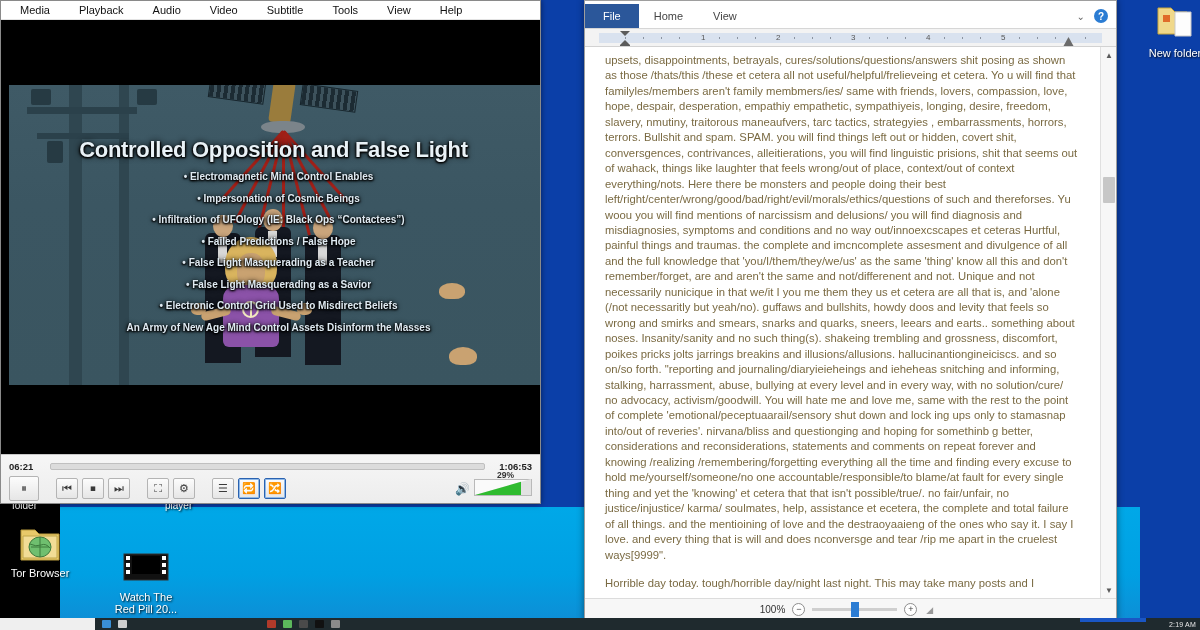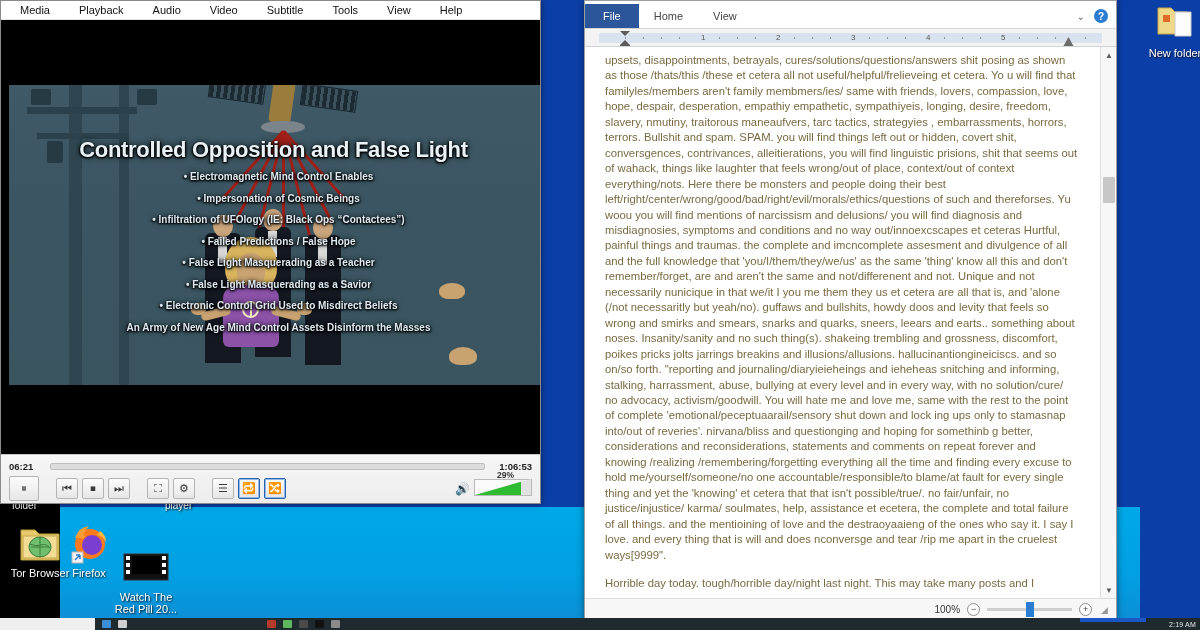--- a/index.html
+++ b/index.html
@@ -260,21 +260,21 @@
     font-size:8px; color:#5a5a5a; background:#f7f7f7;
   }
   .sc-arrow.up { top:0; }
   .sc-arrow.dn { bottom:0; }
   #sc-thumb {
     position:absolute; left:2px; top:130px; width:12px; height:26px;
     background:#c7c7c7; border-radius:1px;
   }
   #word-status {
     height:22px; background:#f7f7f7; border-top:1px solid #dcdcdc;
-    display:flex; align-items:center; justify-content:flex-end;
+    display:flex; align-items:center; justify-content:center;
     padding-right:8px; gap:7px;
   }
   #zoom-pct { font-size:10px; color:#333; }
   .zbtn {
     width:13px; height:13px; border-radius:50%;
     border:1px solid #8d8d8d; color:#444;
     font-size:9px; line-height:11px; text-align:center; cursor:pointer;
     background:#fff;
   }
   #zoom-slider {
@@ -318,33 +318,20 @@
         <path d="M4 8 h14 l4 4 h20 v26 h-38 z" fill="#e8c96a" stroke="#b89a3c"></path>
         <path d="M6 14 h34 v22 h-34 z" fill="#f2dc96" stroke="#c0a64a"></path>
         <ellipse cx="23" cy="25" rx="11" ry="10" fill="#6fbf6f" stroke="#3d7a3d"></ellipse>
         <path d="M13 22 q6 3 11 1 t9 3" stroke="#3d7a3d" fill="none"></path>
         <path d="M23 15 v20 M14 25 h18" stroke="#3d7a3d" fill="none"></path>
       </svg>
     </span>
     <span>Tor Browser</span>
   </div>
 
-  <div class="dicon" style="left:54px;top:522px;">
-    <span class="glyph">
-      <svg width="46" height="42" viewBox="0 0 46 42">
-        <circle cx="24" cy="22" r="15" fill="#ff7a1a"></circle>
-        <circle cx="26" cy="23" r="10" fill="#7a3fd1"></circle>
-        <path d="M9 16 q4-11 14-12 q-7 7-4 13 q-6-2-10-1z" fill="#ff9c33"></path>
-        <path d="M34 9 q6 4 6 11 q-3-6-9-7z" fill="#ffb742"></path>
-        <rect x="6" y="30" width="11" height="11" fill="#f4f4f4" stroke="#b8b8b8"></rect>
-        <path d="M9 38 l5-5 M14 33 h-4 M14 33 v4" stroke="#2878c8" fill="none" stroke-width="1.4"></path>
-      </svg>
-    </span>
-    <span>Firefox</span>
-  </div>
 
   <div class="dicon" style="left:108px;top:522px;width:76px;white-space:pre-line;">
     <span class="glyph">
       <svg width="50" height="42" viewBox="0 0 50 42">
         <rect x="3" y="8" width="44" height="26" fill="#111" stroke="#333"></rect>
         <g fill="#fff">
           <rect x="5" y="10" width="4" height="4"></rect>
             <rect x="5" y="17" width="4" height="4"></rect>
             <rect x="5" y="24" width="4" height="4"></rect>
           <rect x="41" y="10" width="4" height="4"></rect>

